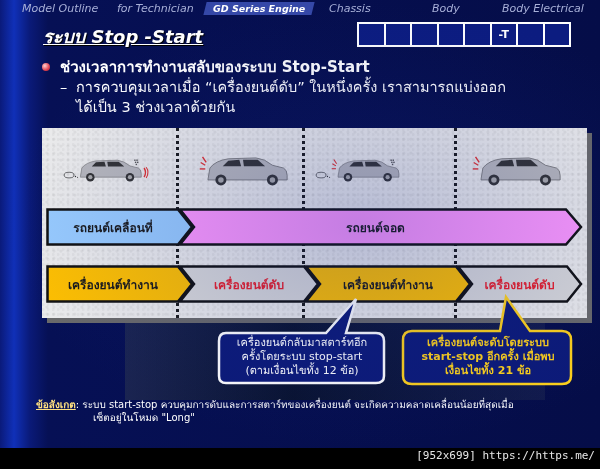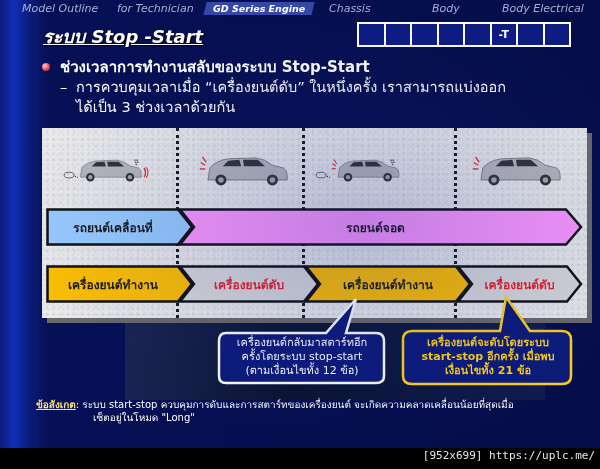--- a/index.html
+++ b/index.html
@@ -278,13 +278,13 @@
       <div>เงื่อนไขทั้ง 21 ข้อ</div>
     </div>
   </div>
 
   <div class="note">
     <div><span class="note-label">ข้อสังเกต</span><span>: ระบบ start-stop ควบคุมการดับและการสตาร์ทของเครื่องยนต์ จะเกิดความคลาดเคลื่อนน้อยที่สุดเมื่อ</span></div>
     <div class="note-line2">เซ็ตอยู่ในโหมด  "Long"</div>
   </div>
 </div>
 
-<div class="watermark">[952x699] https://uplc.me/</div>
+<div class="watermark">[952x699] https://https.me/</div>
 
 </body></html>

